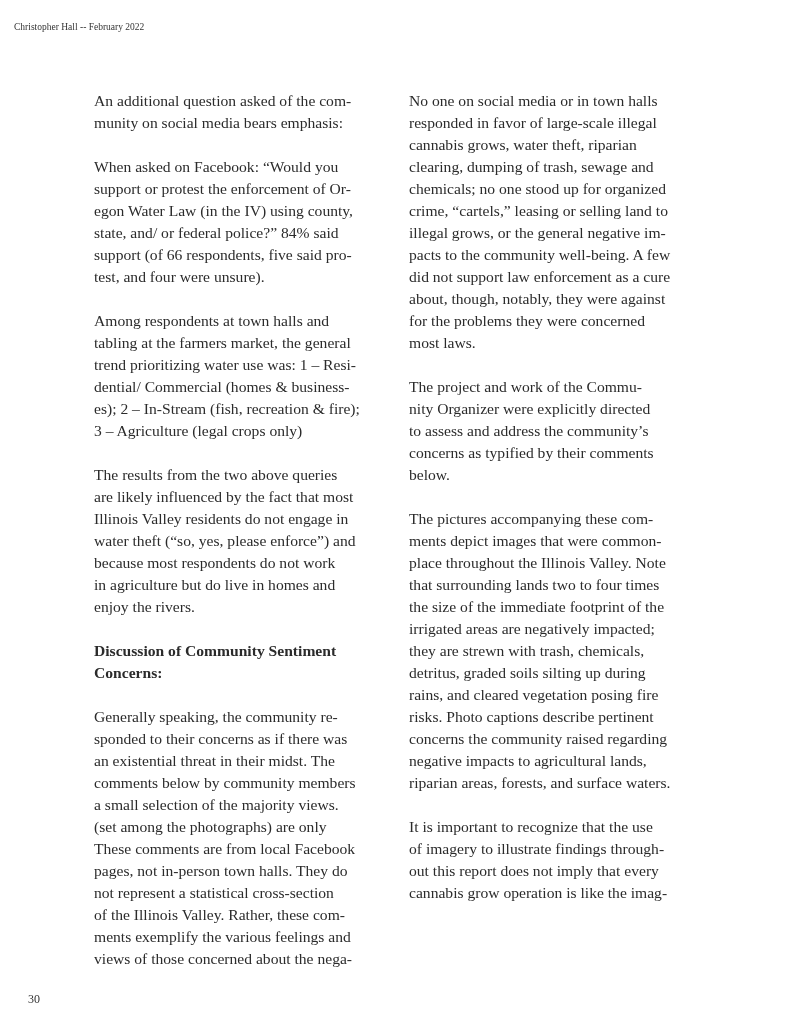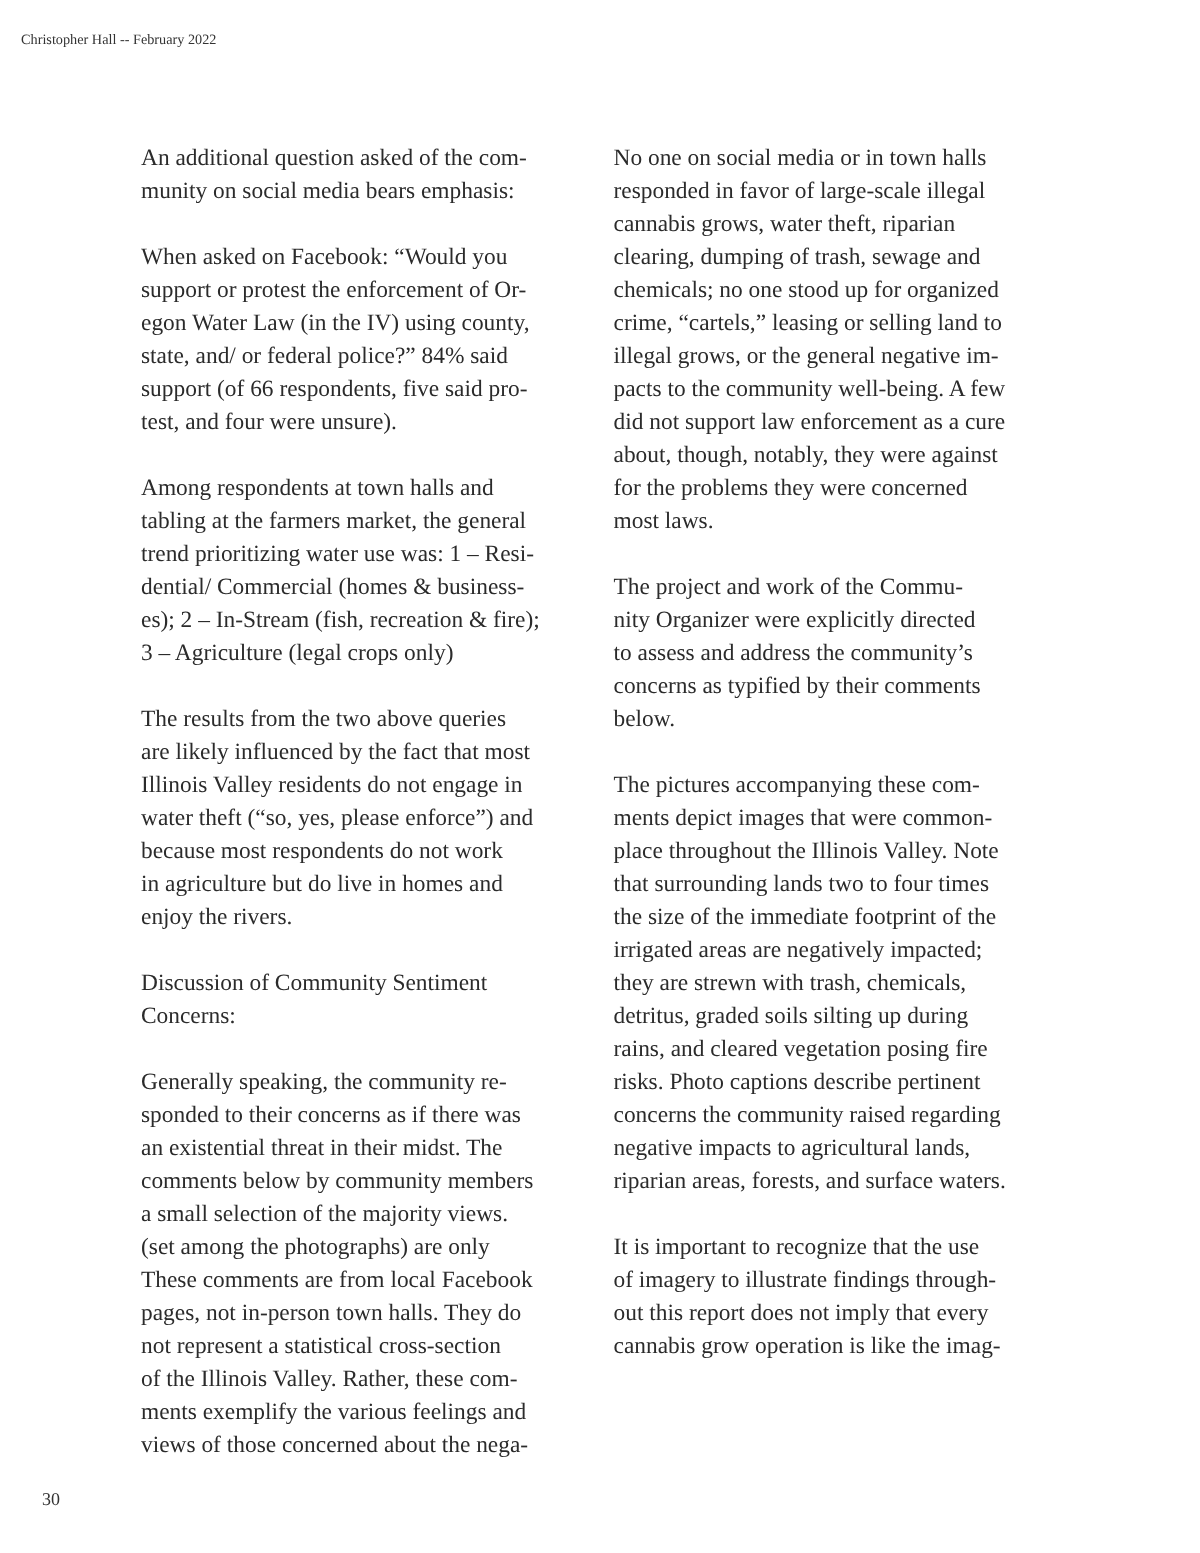--- a/index.html
+++ b/index.html
@@ -3,23 +3,23 @@
   <meta charset="utf-8">
   <style>
     html, body { margin: 0; padding: 0; background: #ffffff; }
     body { width: 800px; height: 1035px; position: relative; overflow: hidden;
       font-family: "Liberation Serif", "DejaVu Serif", serif; color: #2b2b2b; }
     .header { position: absolute; left: 14px; top: 22px; font-size: 9.5px; color: #333; }
     .pagenum { position: absolute; left: 28px; top: 992px; font-size: 12px; color: #333; }
     .col { position: absolute; top: 90px; width: 310px; font-size: 15.6px; line-height: 22px; }
     .col.left { left: 94px; }
     .col.right { left: 409px; }
-    .para { margin: 5px 0 22px 0; }
+    .para { margin: 0 0 22px 0; }
     .line { display: block; white-space: nowrap; }
-    .heading { font-weight: normal; }
+    .heading { font-weight: bold; }
   </style>
 </head>
 <body>
 
 <div class="header">Christopher Hall -- February 2022</div>
 
 <div class="col left">
   <div class="para">
     <span class="line">An additional question asked of the com-</span>
     <span class="line">munity on social media bears emphasis:</span>

